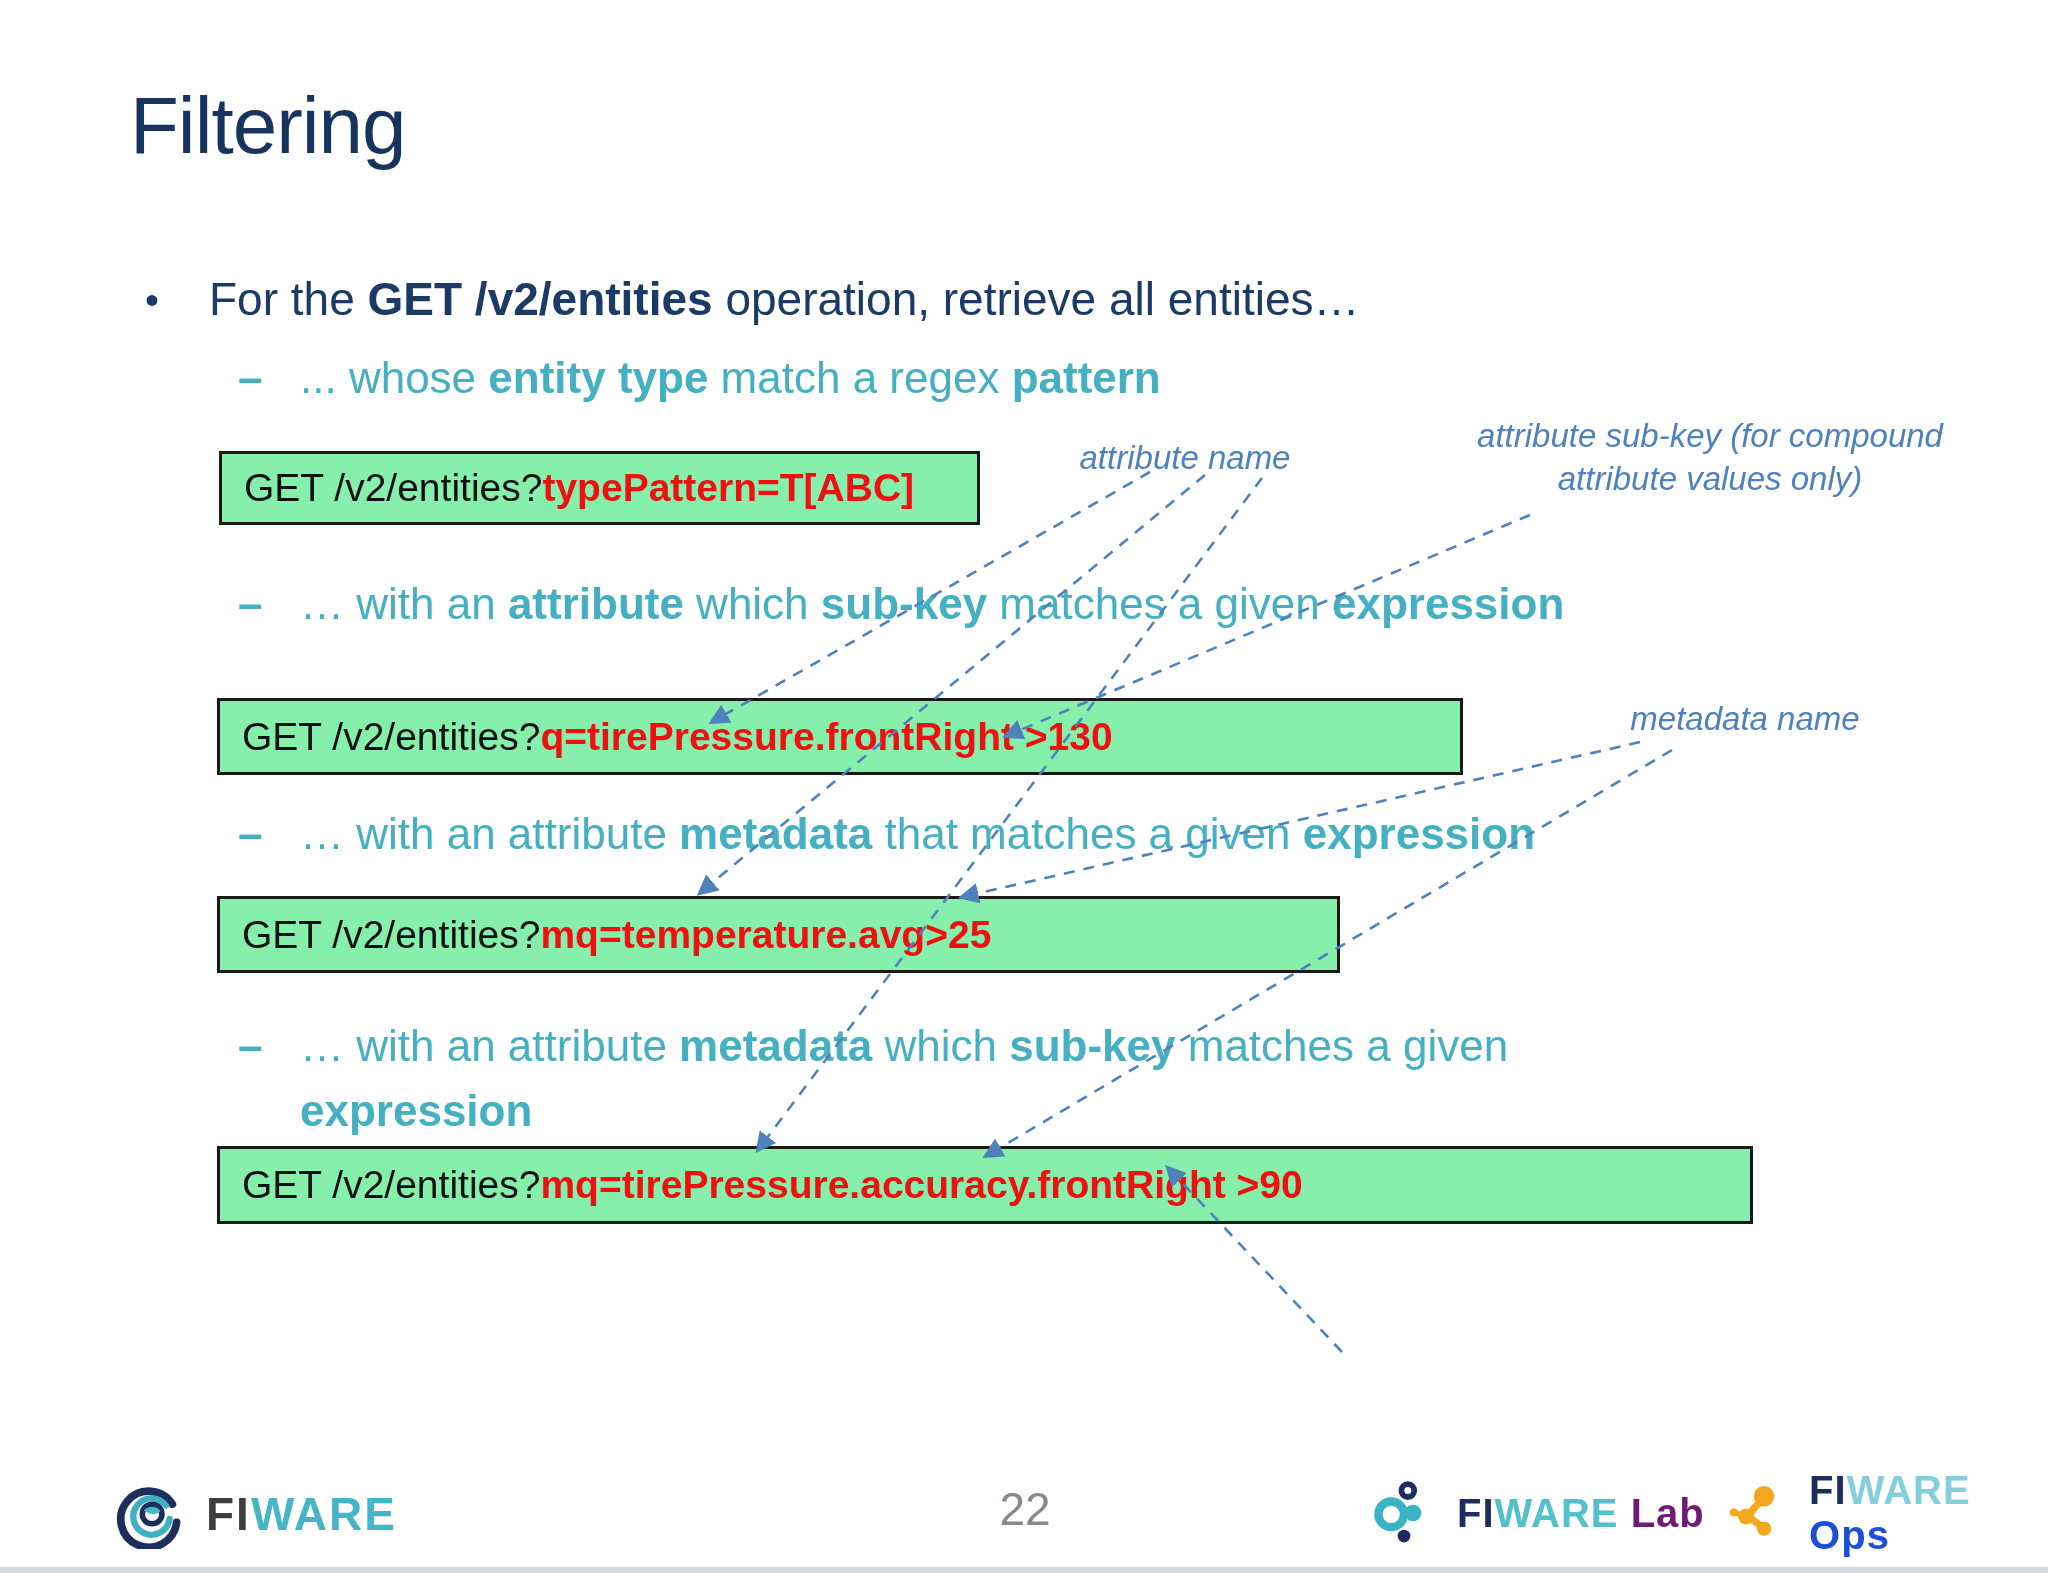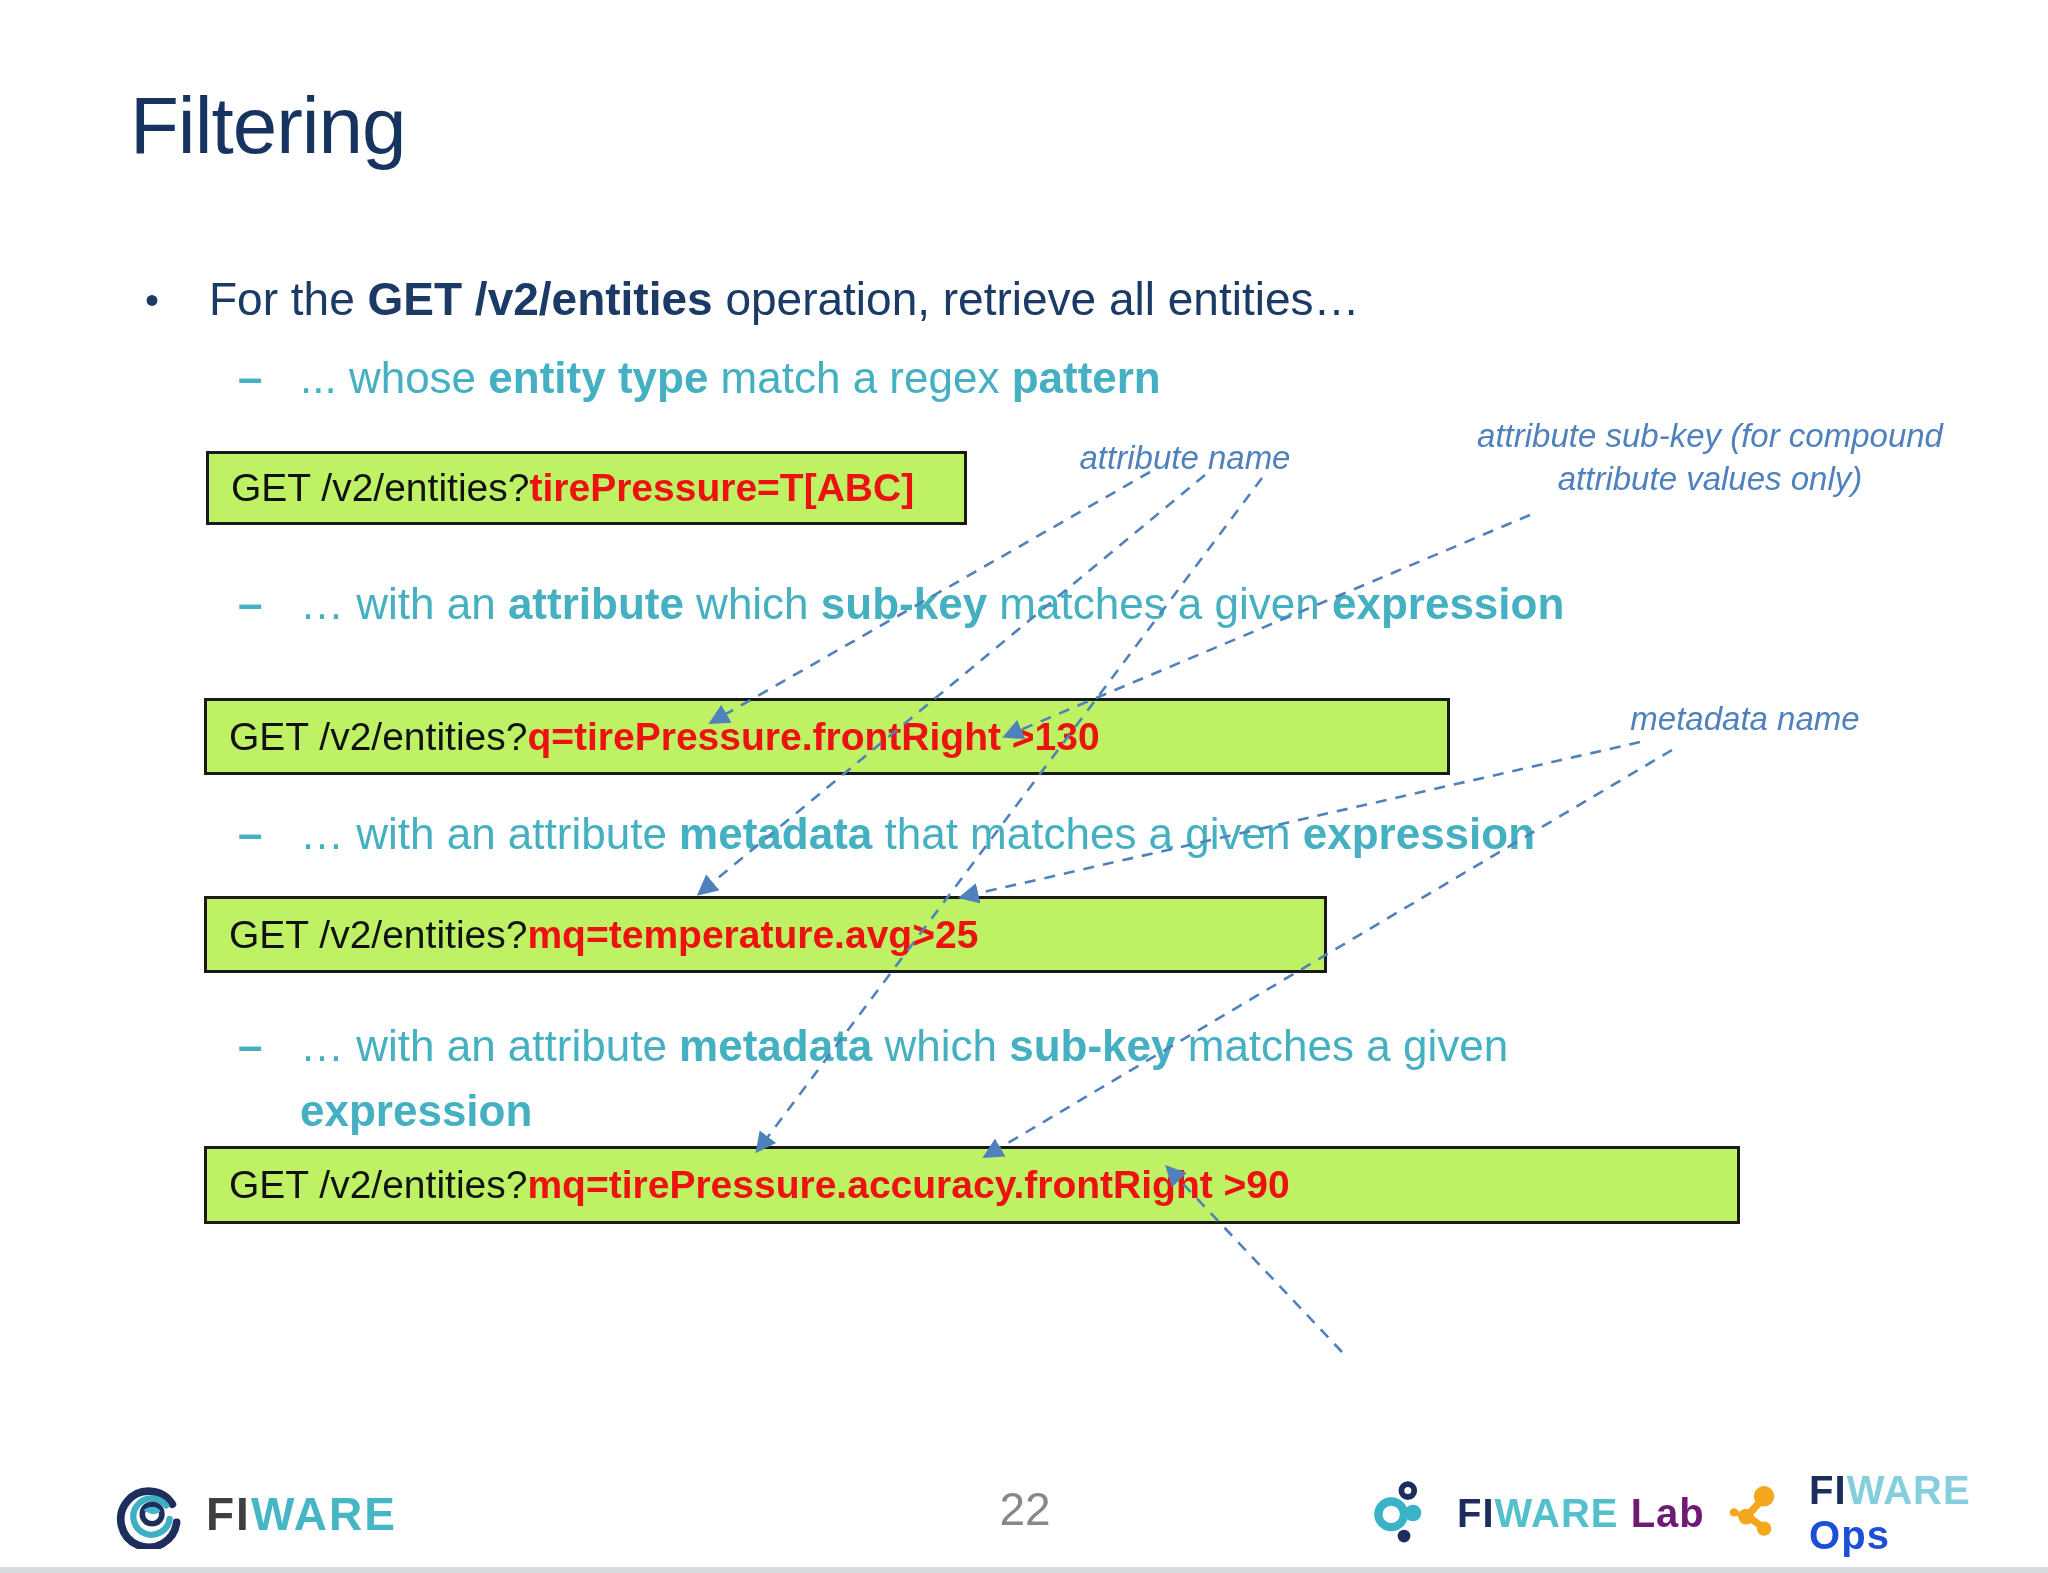--- a/index.html
+++ b/index.html
@@ -24,22 +24,22 @@
     display:flex; font-size:44px; color:#45b0c1; line-height:1.2;
   }
   .sb .marker{width:62px; font-weight:bold;}
   .sb1{left:238px; top:352px;}
   .sb2{left:238px; top:578px;}
   .sb3{left:238px; top:808px;}
   .sb4{left:238px; top:1020px;}
   .sb .line2{display:block; margin-top:12px;}
   
   .codebox{
-    border:3px solid #1a1a1a; background:#bef264; display:flex; align-items:center;
-    padding-left:22px; font-size:39px; color:#111111; white-space:pre;
+    border:3px solid #1a1a1a; background:#86efac; display:flex; align-items:center;
+    padding-left:22px; font-size:39px; color:#111111; white-space:pre;margin-left:13px;
   }
   .codebox .hl{color:#ee1111; font-weight:bold;}
   .box1{left:206px; top:451px; width:733px; height:68px;}
   .box2{left:204px; top:698px; width:1218px; height:71px;}
   .box3{left:204px; top:896px; width:1095px; height:71px;}
   .box4{left:204px; top:1146px; width:1508px; height:72px;}
   
   .annot{
     font-size:33px; font-style:italic; color:#4f81bd; text-align:center; line-height:1.3;
   }
@@ -75,21 +75,21 @@
     <span class="marker">•</span>
     <span><span>For the </span><span class="b">GET /v2/entities</span><span> operation, retrieve all entities…</span></span>
   </div>
 
   <div class="abs sb sb1">
     <span class="marker">–</span>
     <span><span>... whose </span><span class="b">entity type</span><span> match a regex </span><span class="b">pattern</span></span>
   </div>
 
   <div class="abs codebox box1">
-    <span>GET /v2/entities?</span><span class="hl">tirePressure=T[ABC]</span>
+    <span>GET /v2/entities?</span><span class="hl">typePattern=T[ABC]</span>
   </div>
 
   <div class="abs annot annot-attr-name">attribute name</div>
 
   <div class="abs annot annot-attr-subkey">attribute sub-key (for compound attribute values only)</div>
 
   <div class="abs sb sb2">
     <span class="marker">–</span>
     <span><span>… with an </span><span class="b">attribute</span><span> which </span><span class="b">sub-key</span><span> matches a given </span><span class="b">expression</span></span>
   </div>

